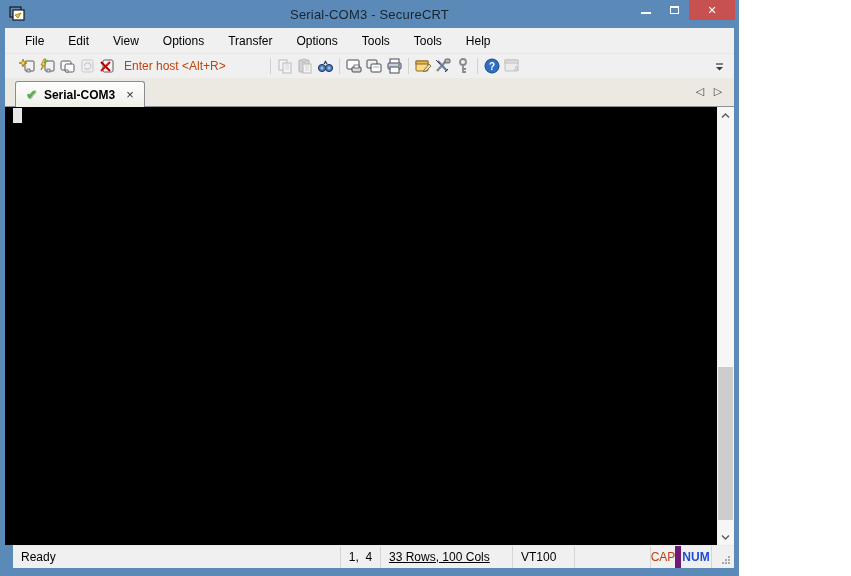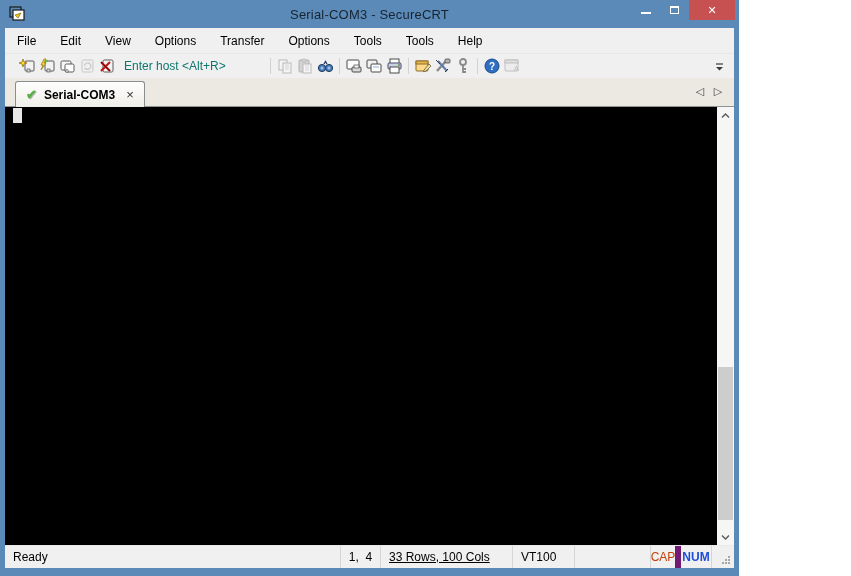--- a/index.html
+++ b/index.html
@@ -22,37 +22,37 @@
   }
   .caption-buttons { position:absolute; right:4px; top:0; display:flex; height:20px; }
   .cap-btn { display:flex; align-items:center; justify-content:center; height:20px; }
   .btn-min, .btn-max { width:29px; }
   .btn-close { width:46px; background:#c75050; color:#fff; font-size:11px; }
   .min-glyph { width:10px; height:2px; background:#fff; margin-top:6px; }
   .max-glyph { width:9px; height:8px; border:1px solid #fff; border-top:2px solid #fff; }
   
   .menubar {
     position:absolute; top:28px; left:5px; right:5px; height:25px;
-    background:#f0f0f0; display:flex; align-items:center; 
+    background:#f0f0f0; display:flex; align-items:center; padding-left:8px;
     font-size:12px; color:#000;
   }
   .menu-item { padding:4px 12px; cursor:default; }
   
   .toolbar {
     position:absolute; top:53px; left:5px; right:5px; height:25px;
     background:#f0f0f0; display:flex; align-items:center; padding-left:12px;
     border-top:1px solid #e7e7e7;
   }
   .tb-icon { width:20px; height:18px; display:flex; align-items:center; justify-content:center; }
   .tb-icon svg { display:block; }
   .tb-icon.disabled { opacity:.40; filter:grayscale(1); }
   .tb-sep { width:1px; height:16px; background:#d2d2d2; margin:0 4px; }
   .host-field {
     width:142px; height:19px; margin:0 4px 0 3px; padding:2px 4px;
-    font-size:12px; color:#0f766e; background:#f0f0f0;
+    font-size:12px; color:#c2410c; background:#f0f0f0;
     overflow:hidden; white-space:nowrap;
   }
   .tb-overflow { position:absolute; right:8px; top:4px; width:14px; height:17px;
     display:flex; align-items:center; justify-content:center; }
   
   .tabbar {
     position:absolute; top:78px; left:5px; right:5px; height:29px;
     background:#ece9e2; border-bottom:1px solid #8e9297;
   }
   .tab {
@@ -72,21 +72,21 @@
   .terminal { flex:1; background:#000; position:relative; }
   .cursor-block { position:absolute; left:8px; top:1px; width:9px; height:15px; background:#e8e8e8; }
   
   .scrollbar { width:17px; background:#f6f6f4; position:relative; }
   .sb-btn { position:absolute; left:0; width:17px; height:16px;
     display:flex; align-items:center; justify-content:center; }
   .sb-up { top:0; } .sb-down { bottom:0; }
   .sb-thumb { position:absolute; left:1px; width:15px; top:260px; height:153px; background:#cdcdcd; }
   
   .statusbar {
-    position:absolute; top:545px; left:5px; right:5px; height:23px;
+    position:absolute; top:545px; left:13px; right:5px; height:23px;
     background:#f0f0f0; display:flex; align-items:stretch;
     font-size:12px; color:#000; border-top:1px solid #e9e9e9;
   }
   .sb-cell { display:flex; align-items:center; border-right:1px solid #d6d6d6; }
   .cell-ready { flex:1; padding-left:8px; border-right:1px solid #d6d6d6; }
   .cell-serial { width:142px; padding-left:8px; }
   .cell-pos { width:40px; justify-content:center; white-space:pre; }
   .cell-size { width:132px; padding-left:8px;text-decoration:underline; }
   .cell-emu { width:62px; padding-left:8px; }
   .cell-blank { width:76px; }

